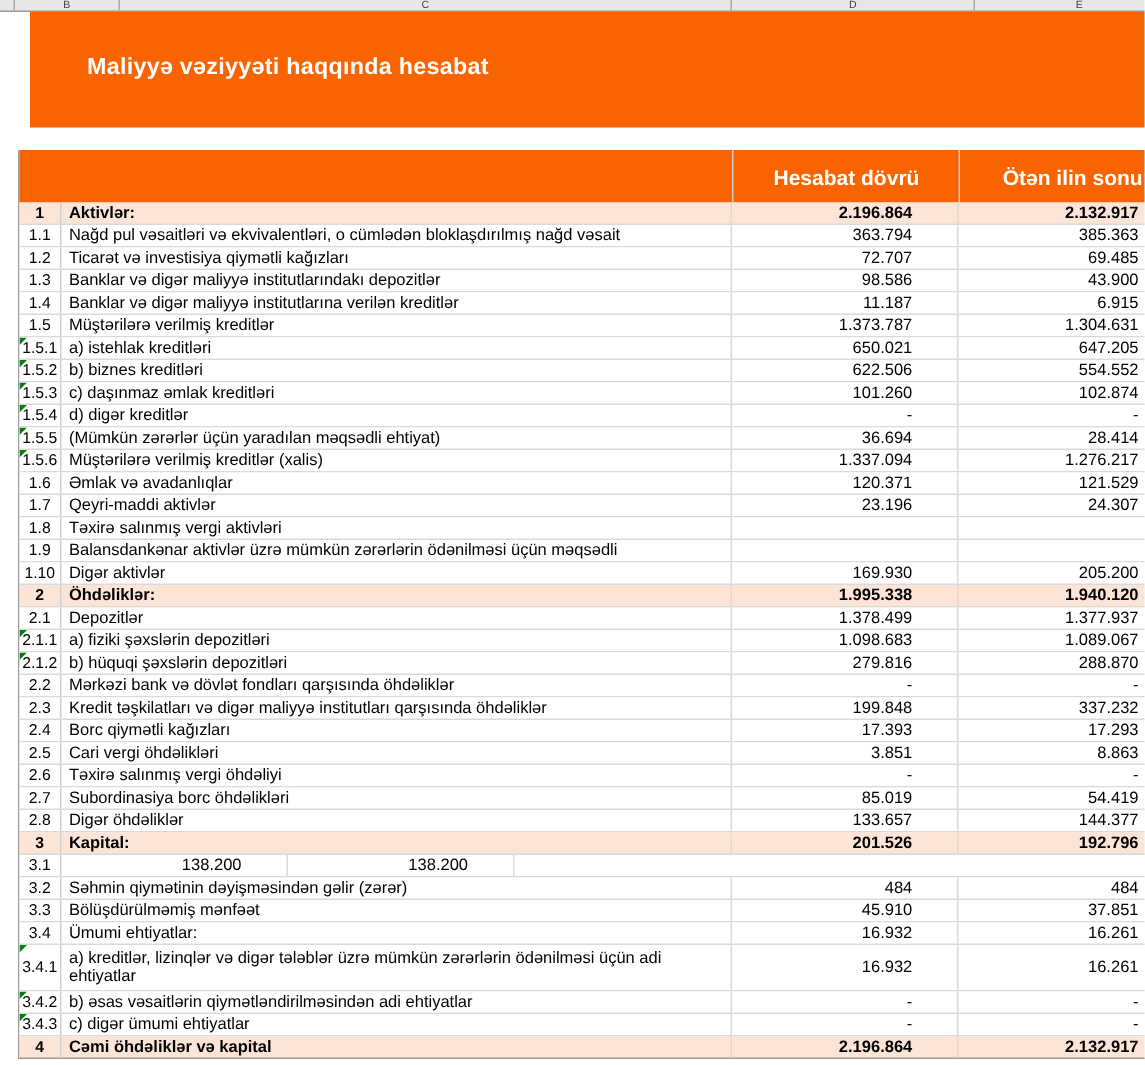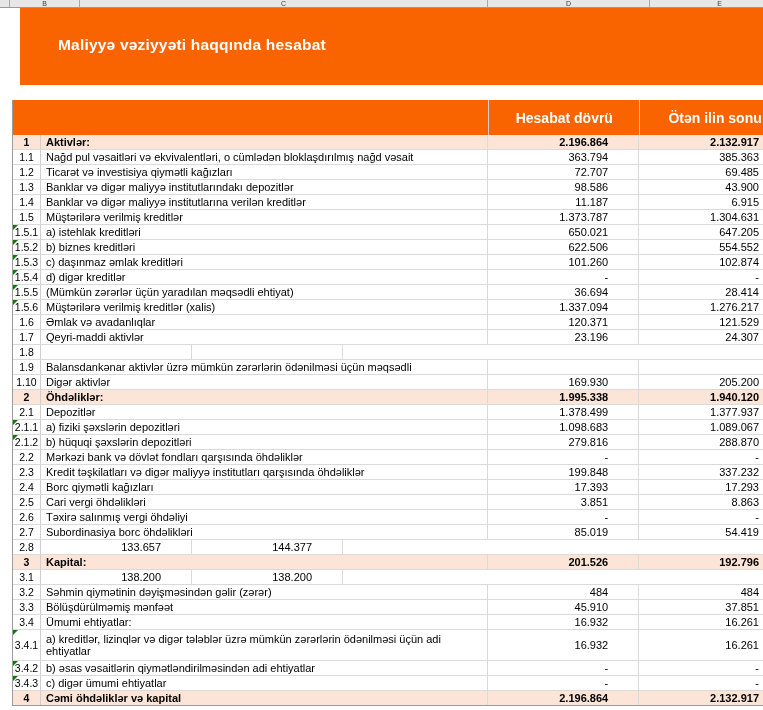--- a/index.html
+++ b/index.html
@@ -175,20 +175,21 @@
             <span>1.7</span>
           </div>
           <div class="cell label">Qeyri-maddi aktivlər</div>
           <div class="cell val">23.196</div>
           <div class="cell val">24.307</div>
         </div>
         <div class="row">
           <div class="cell num">
             <span>1.8</span>
           </div>
+          <div class="cell label">Təxirə salınmış vergi aktivləri</div>
           <div class="cell val"></div>
           <div class="cell val"></div>
         </div>
         <div class="row">
           <div class="cell num">
             <span>1.9</span>
           </div>
           <div class="cell label">Balansdankənar aktivlər üzrə mümkün zərərlərin ödənilməsi üçün məqsədli</div>
           <div class="cell val"></div>
           <div class="cell val"></div>
@@ -280,20 +281,21 @@
             <span>2.7</span>
           </div>
           <div class="cell label">Subordinasiya borc öhdəlikləri</div>
           <div class="cell val">85.019</div>
           <div class="cell val">54.419</div>
         </div>
         <div class="row">
           <div class="cell num">
             <span>2.8</span>
           </div>
+          <div class="cell label">Digər öhdəliklər</div>
           <div class="cell val">133.657</div>
           <div class="cell val">144.377</div>
         </div>
         <div class="row section">
           <div class="cell num">
             <span>3</span>
           </div>
           <div class="cell label">Kapital:</div>
           <div class="cell val">201.526</div>
           <div class="cell val">192.796</div>

